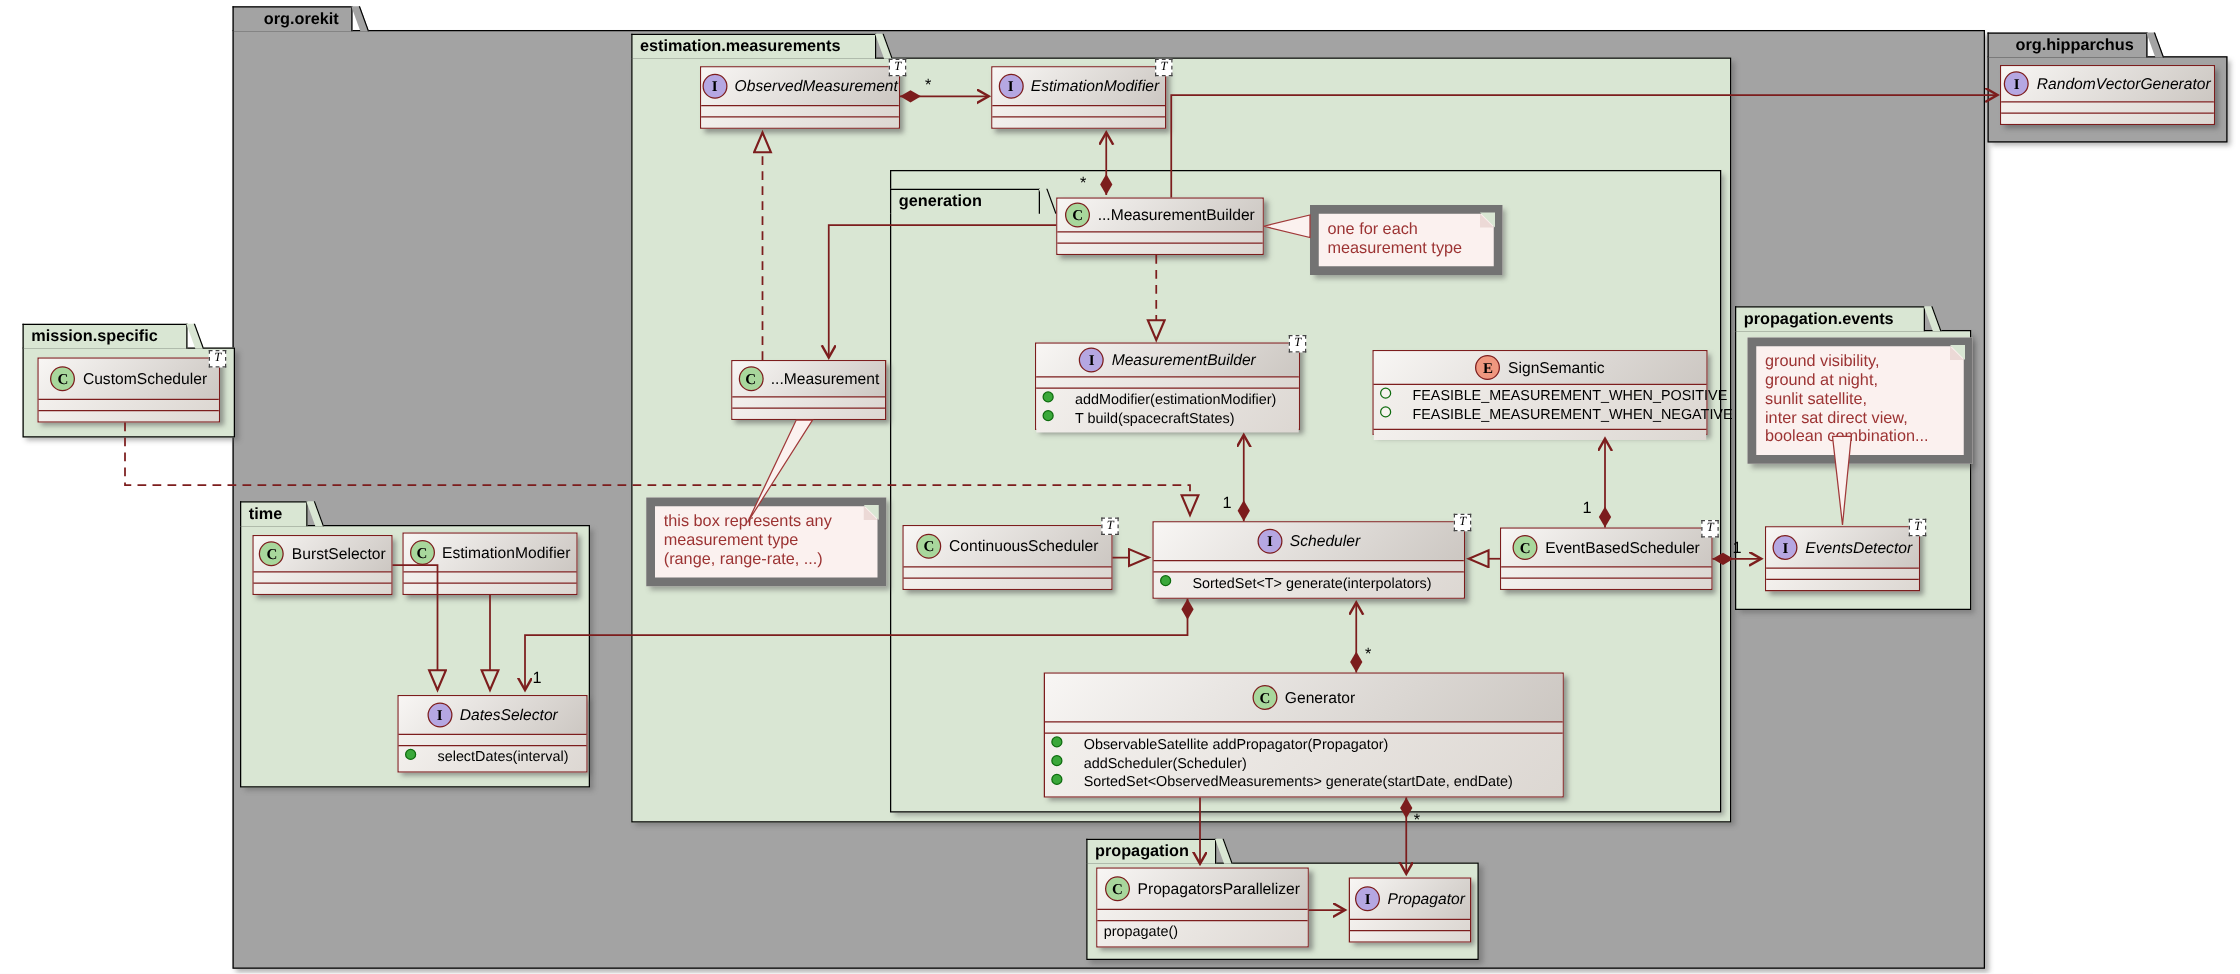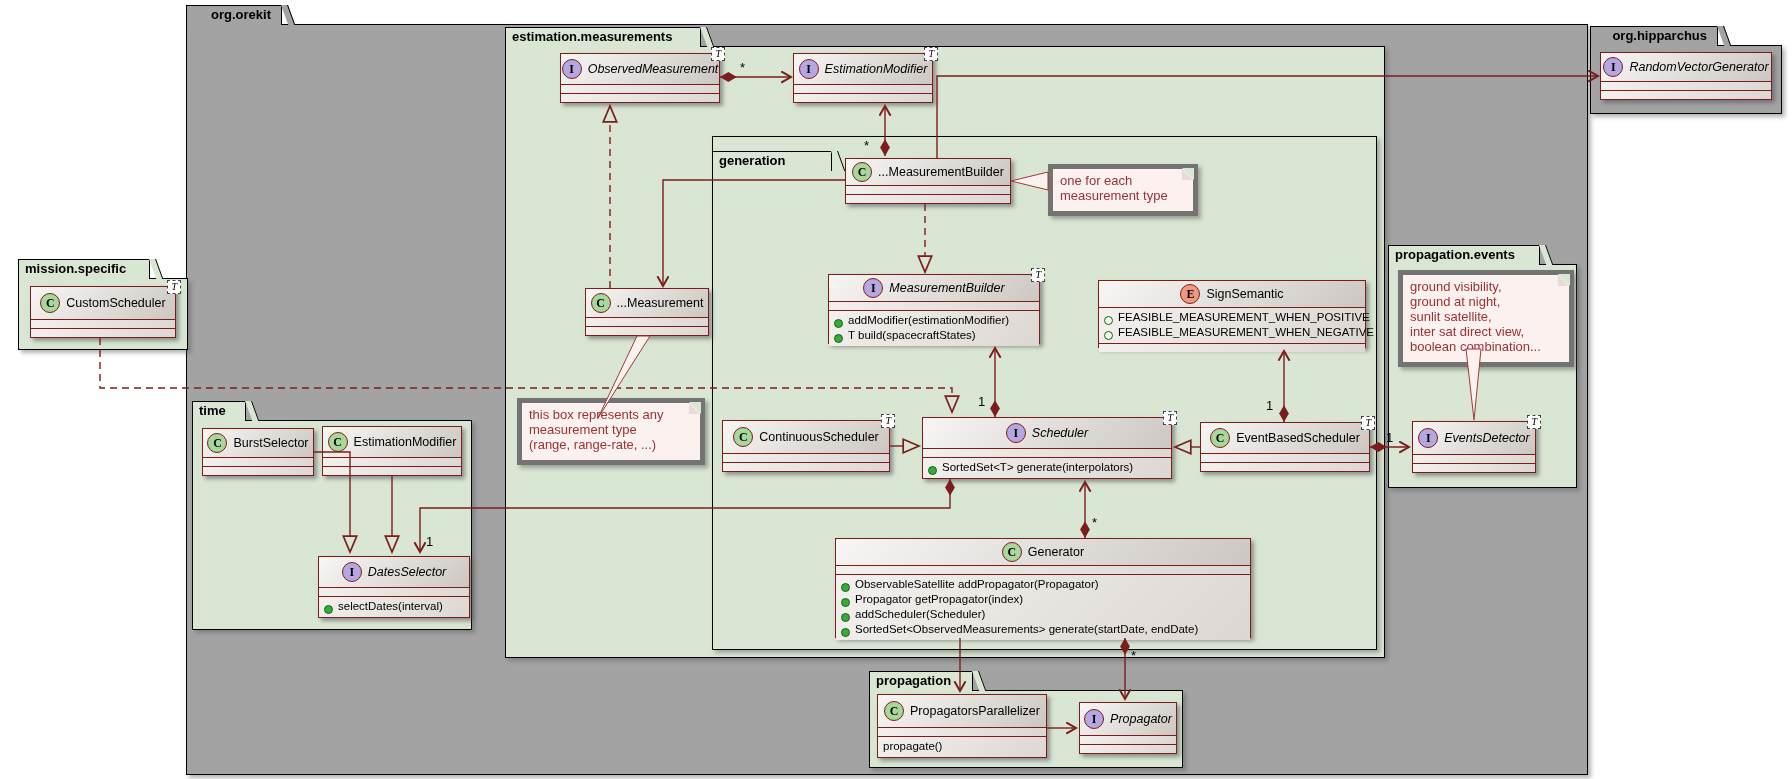--- a/index.html
+++ b/index.html
@@ -18,35 +18,35 @@
   
   .box{position:absolute;display:flex;flex-direction:column;border:1.5px solid #7c1d1d;
        background:#efece8;box-shadow:3px 3px 4px rgba(80,80,80,.55);z-index:5;box-sizing:border-box;}
   .hd{flex:1;display:flex;align-items:center;justify-content:center;gap:6px;padding:2px 6px;
       background:linear-gradient(135deg,#f8f6f4 0%,#ccc7c2 100%);min-height:22px;}
   .nm{font-size:12.5px;color:#000;white-space:nowrap;}
   .it{font-style:italic;}
   .cmp{height:8px;border-top:1.4px solid #7c1d1d;background:linear-gradient(135deg,#f3f0ed,#dcd7d2);flex:none;}
   .mt{border-top:1.4px solid #7c1d1d;background:linear-gradient(135deg,#f3f0ed,#dcd7d2);
       padding:2px 5px 3px;flex:none;}
-  .mrow{display:flex;align-items:flex-end;gap:5px;font-size:11.5px;color:#000;white-space:nowrap;line-height:15px;}
+  .mrow{display:flex;align-items:flex-start;gap:17px;font-size:11.5px;color:#000;white-space:nowrap;line-height:15px;}
   .dot{width:7px;height:7px;border-radius:50%;border:1.2px solid #0e6b0e;background:#3aa83a;flex:none;}
   .dot.hollow{background:#f6f3ef;}
   .circ{width:18px;height:18px;border-radius:50%;display:flex;align-items:center;justify-content:center;
         font-family:"Liberation Serif",serif;font-weight:bold;font-size:12px;color:#000;
         border:1.2px solid #7c1d1d;flex:none;}
   .circ.c{background:#a8d79c;}
   .circ.i{background:#b5a7e2;}
   .circ.e{background:#ef977f;}
   .tmark{position:absolute;top:-7px;right:-6px;background:#fff;border:1px dashed #444;
          font-family:"Liberation Serif",serif;font-style:italic;font-size:10px;line-height:11px;
          padding:0 3px 1px 3px;color:#000;z-index:6;}
 
   
-  .note{position:absolute;background:#fbf1ef;border:5px solid #737373;color:#9c3333;
+  .note{position:absolute;background:#fbf1ef;border:7px solid #737373;color:#9c3333;
         font-size:13px;line-height:15px;padding:4px 7px;box-shadow:3px 3px 4px rgba(80,80,80,.45);z-index:5;}
   .note::before{content:"";position:absolute;top:-1px;right:-1px;width:0;height:0;
         border-top:12px solid #d9e6d3;border-left:12px solid transparent;}
   .note::after{content:"";position:absolute;top:0;right:0;width:0;height:0;
         border-bottom:11px solid #ecd9d6;border-right:11px solid transparent;}
   .note div{white-space:nowrap;}
 
   
   svg.edges{position:absolute;left:0;top:0;z-index:6;pointer-events:none;}
   .mult{position:absolute;font-size:13px;color:#000;z-index:7;}
@@ -254,24 +254,20 @@
   <div class="box" style="left:835px;top:538px;width:416px;height:100px;">
     <div class="hd">
         <span class="circ c">C</span>
         <span class="nm">Generator</span>
       </div>
     <div class="cmp"></div>
     <div class="mt">
       <div class="mrow">
           <span class="dot"></span>
           <span>ObservableSatellite addPropagator(Propagator)</span>
-        </div>
-      <div class="mrow">
-          <span class="dot"></span>
-          <span>Propagator getPropagator(index)</span>
         </div>
       <div class="mrow">
           <span class="dot"></span>
           <span>addScheduler(Scheduler)</span>
         </div>
       <div class="mrow">
           <span class="dot"></span>
           <span>SortedSet&lt;ObservedMeasurements&gt; generate(startDate, endDate)</span>
         </div>
     </div>

